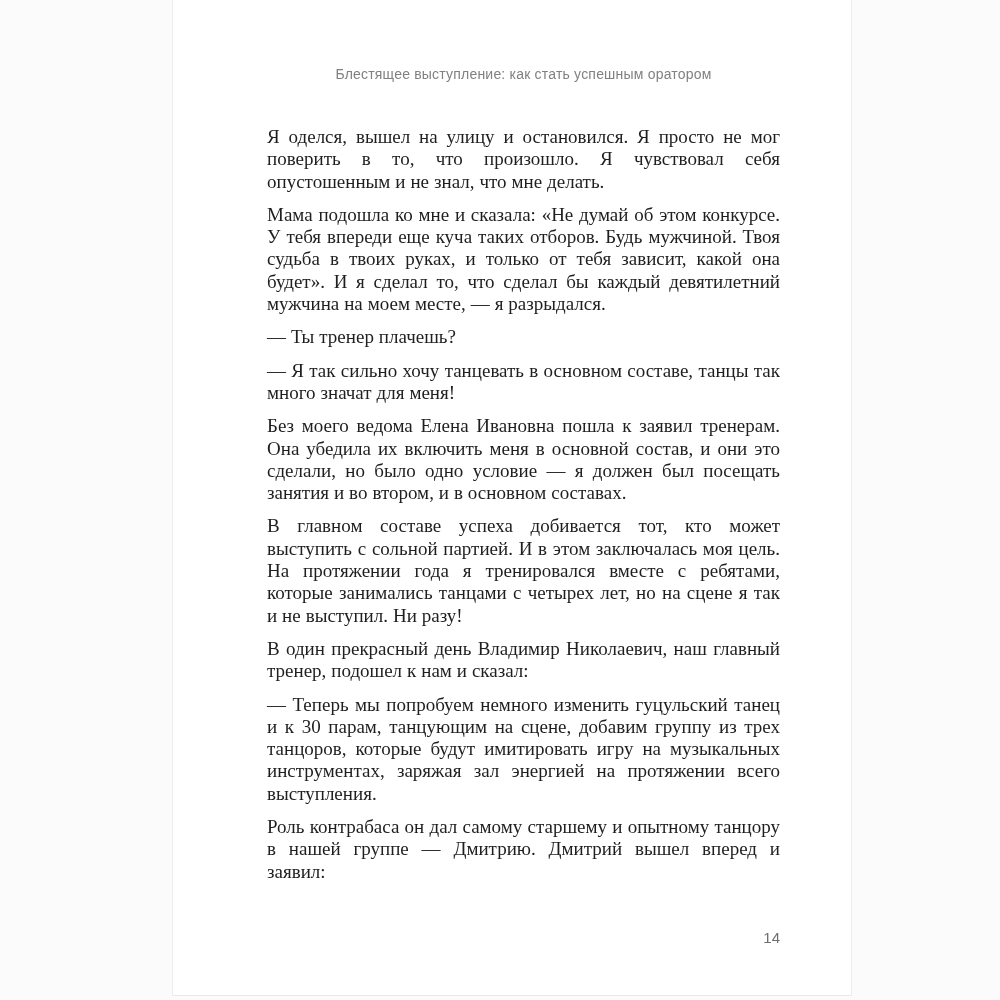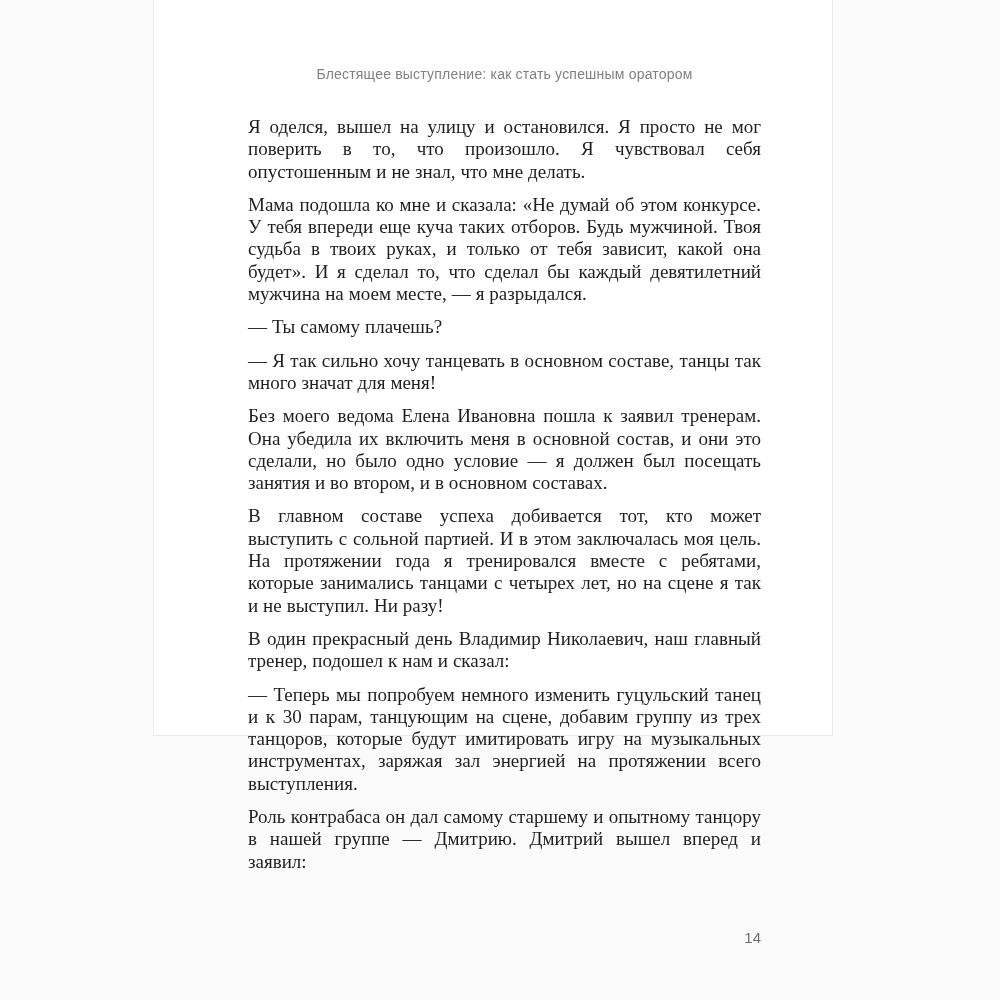--- a/index.html
+++ b/index.html
@@ -15,24 +15,24 @@
   }
   .stage {
     position: relative;
     width: 1000px;
     height: 1000px;
     background: #fbfbfb;
   }
   
   .page {
     position: absolute;
-    left: 153px;
+    left: 172px;
     top: 0;
     width: 680px;
-    height: 736px;
+    height: 996px;
     background: #ffffff;
     border-left: 1px solid #ececec;
     border-right: 1px solid #ececec;
     border-bottom: 1px solid #e9e9e9;
     box-sizing: border-box;
   }
   .running-head {
     position: absolute;
     top: 66px;
     left: 94px;
@@ -56,21 +56,21 @@
     font-family: "Liberation Serif", serif;
     font-size: 19px;
     line-height: 22.3px;
     text-align: justify;
     text-align-last: left;
     hyphens: auto;
     -webkit-hyphens: auto;
     word-spacing: 0.2px;
   }
   .para:first-child {
-    margin-top: 2px;
+    margin-top: 12px;
   }
   .page-number {
     position: absolute;
     top: 929px;
     left: 94px;
     width: 513px;
     text-align: right;
     font-family: "Liberation Sans", sans-serif;
     font-size: 15px;
     color: #6e6e6e;
@@ -80,21 +80,21 @@
 <body>
 
 <div class="stage">
   <div class="page">
 
     <div class="running-head">Блестящее выступление: как стать успешным оратором</div>
 
     <div class="text-block">
       <p class="para">Я оделся, вышел на улицу и остановился. Я просто не мог поверить в то, что произошло. Я чувствовал себя опустошенным и не знал, что мне делать.</p>
       <p class="para">Мама подошла ко мне и сказала: «Не думай об этом конкурсе. У тебя впереди еще куча таких отборов. Будь мужчиной. Твоя судьба в твоих руках, и только от тебя зависит, какой она будет». И я сделал то, что сделал бы каждый девятилетний мужчина на моем месте, — я разрыдался.</p>
-      <p class="para">— Ты самому плачешь?</p>
+      <p class="para">— Ты тренер плачешь?</p>
       <p class="para">— Я так сильно хочу танцевать в основном составе, танцы так много значат для меня!</p>
       <p class="para">Без моего ведома Елена Ивановна пошла к заявил тренерам. Она убедила их включить меня в основной состав, и они это сделали, но было одно условие — я должен был посещать занятия и во втором, и в основном составах.</p>
       <p class="para">В главном составе успеха добивается тот, кто может выступить с сольной партией. И в этом заключалась моя цель. На протяжении года я тренировался вместе с ребятами, которые занимались танцами с четырех лет, но на сцене я так и не выступил. Ни разу!</p>
       <p class="para">В один прекрасный день Владимир Николаевич, наш главный тренер, подошел к нам и сказал:</p>
       <p class="para">— Теперь мы попробуем немного изменить гуцульский танец и к 30 парам, танцующим на сцене, добавим группу из трех танцоров, которые будут имитировать игру на музыкальных инструментах, заряжая зал энергией на протяжении всего выступления.</p>
       <p class="para">Роль контрабаса он дал самому старшему и опытному танцору в нашей группе — Дмитрию. Дмитрий вышел вперед и заявил:</p>
     </div>
 
     <div class="page-number">14</div>
 

